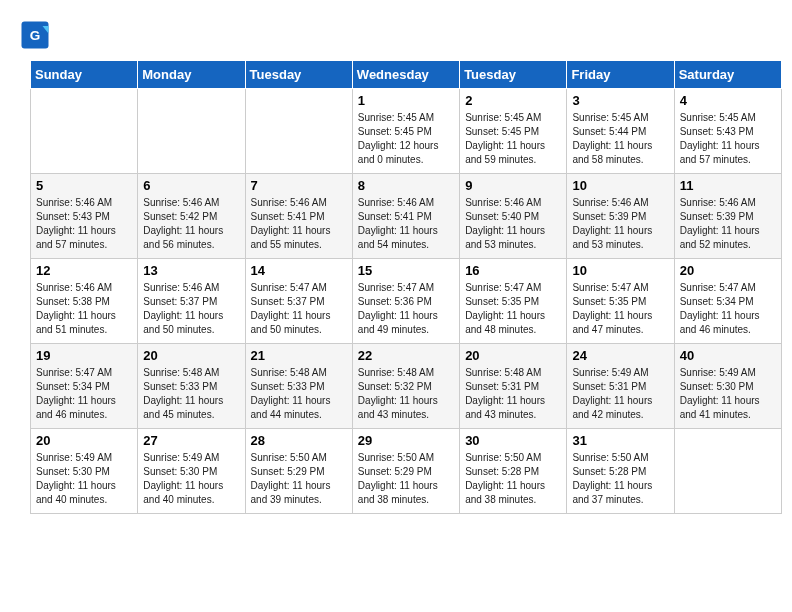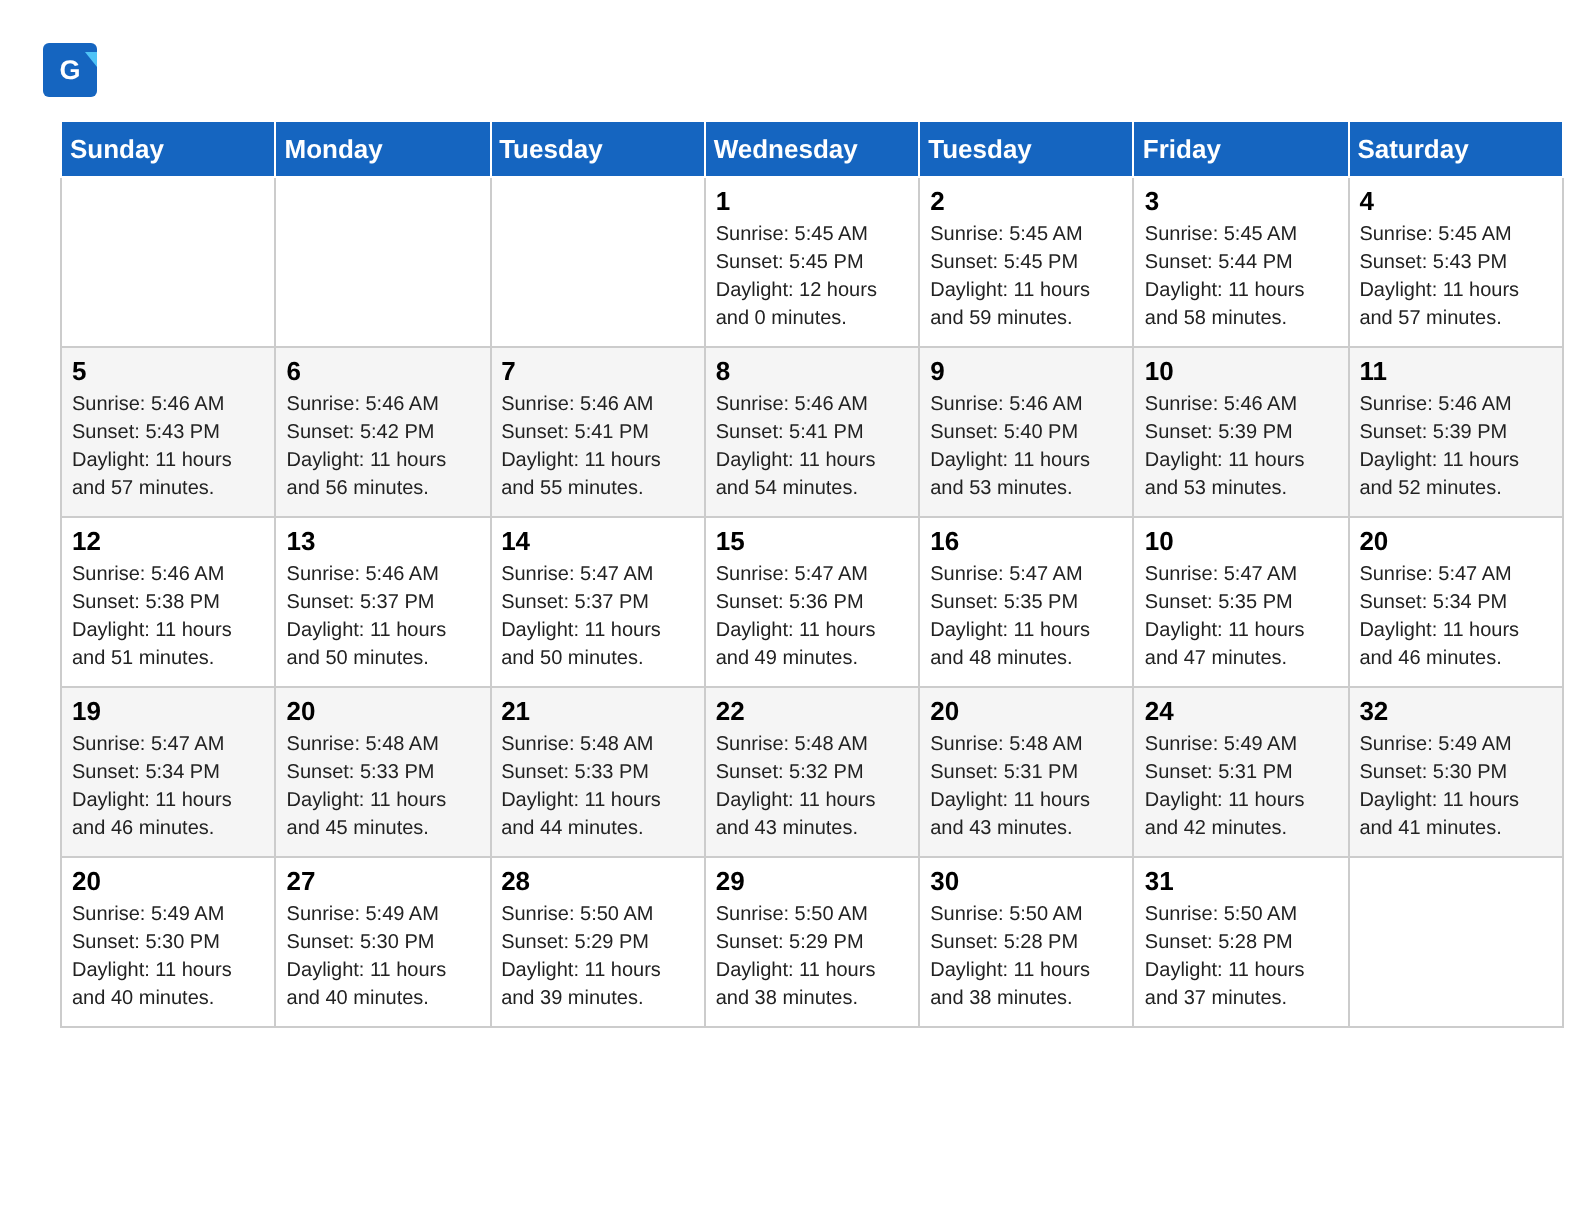--- a/index.html
+++ b/index.html
@@ -294,21 +294,21 @@
 and 43 minutes.</div>
         </td>
         <td>
           <span class="day-num">24</span>
           <div class="day-info" style="white-space: pre-line;">Sunrise: 5:49 AM
 Sunset: 5:31 PM
 Daylight: 11 hours
 and 42 minutes.</div>
         </td>
         <td>
-          <span class="day-num">32</span>
+          <span class="day-num">40</span>
           <div class="day-info" style="white-space: pre-line;">Sunrise: 5:49 AM
 Sunset: 5:30 PM
 Daylight: 11 hours
 and 41 minutes.</div>
         </td>
       </tr>
       <tr>
         <td>
           <span class="day-num">20</span>
           <div class="day-info" style="white-space: pre-line;">Sunrise: 5:49 AM

